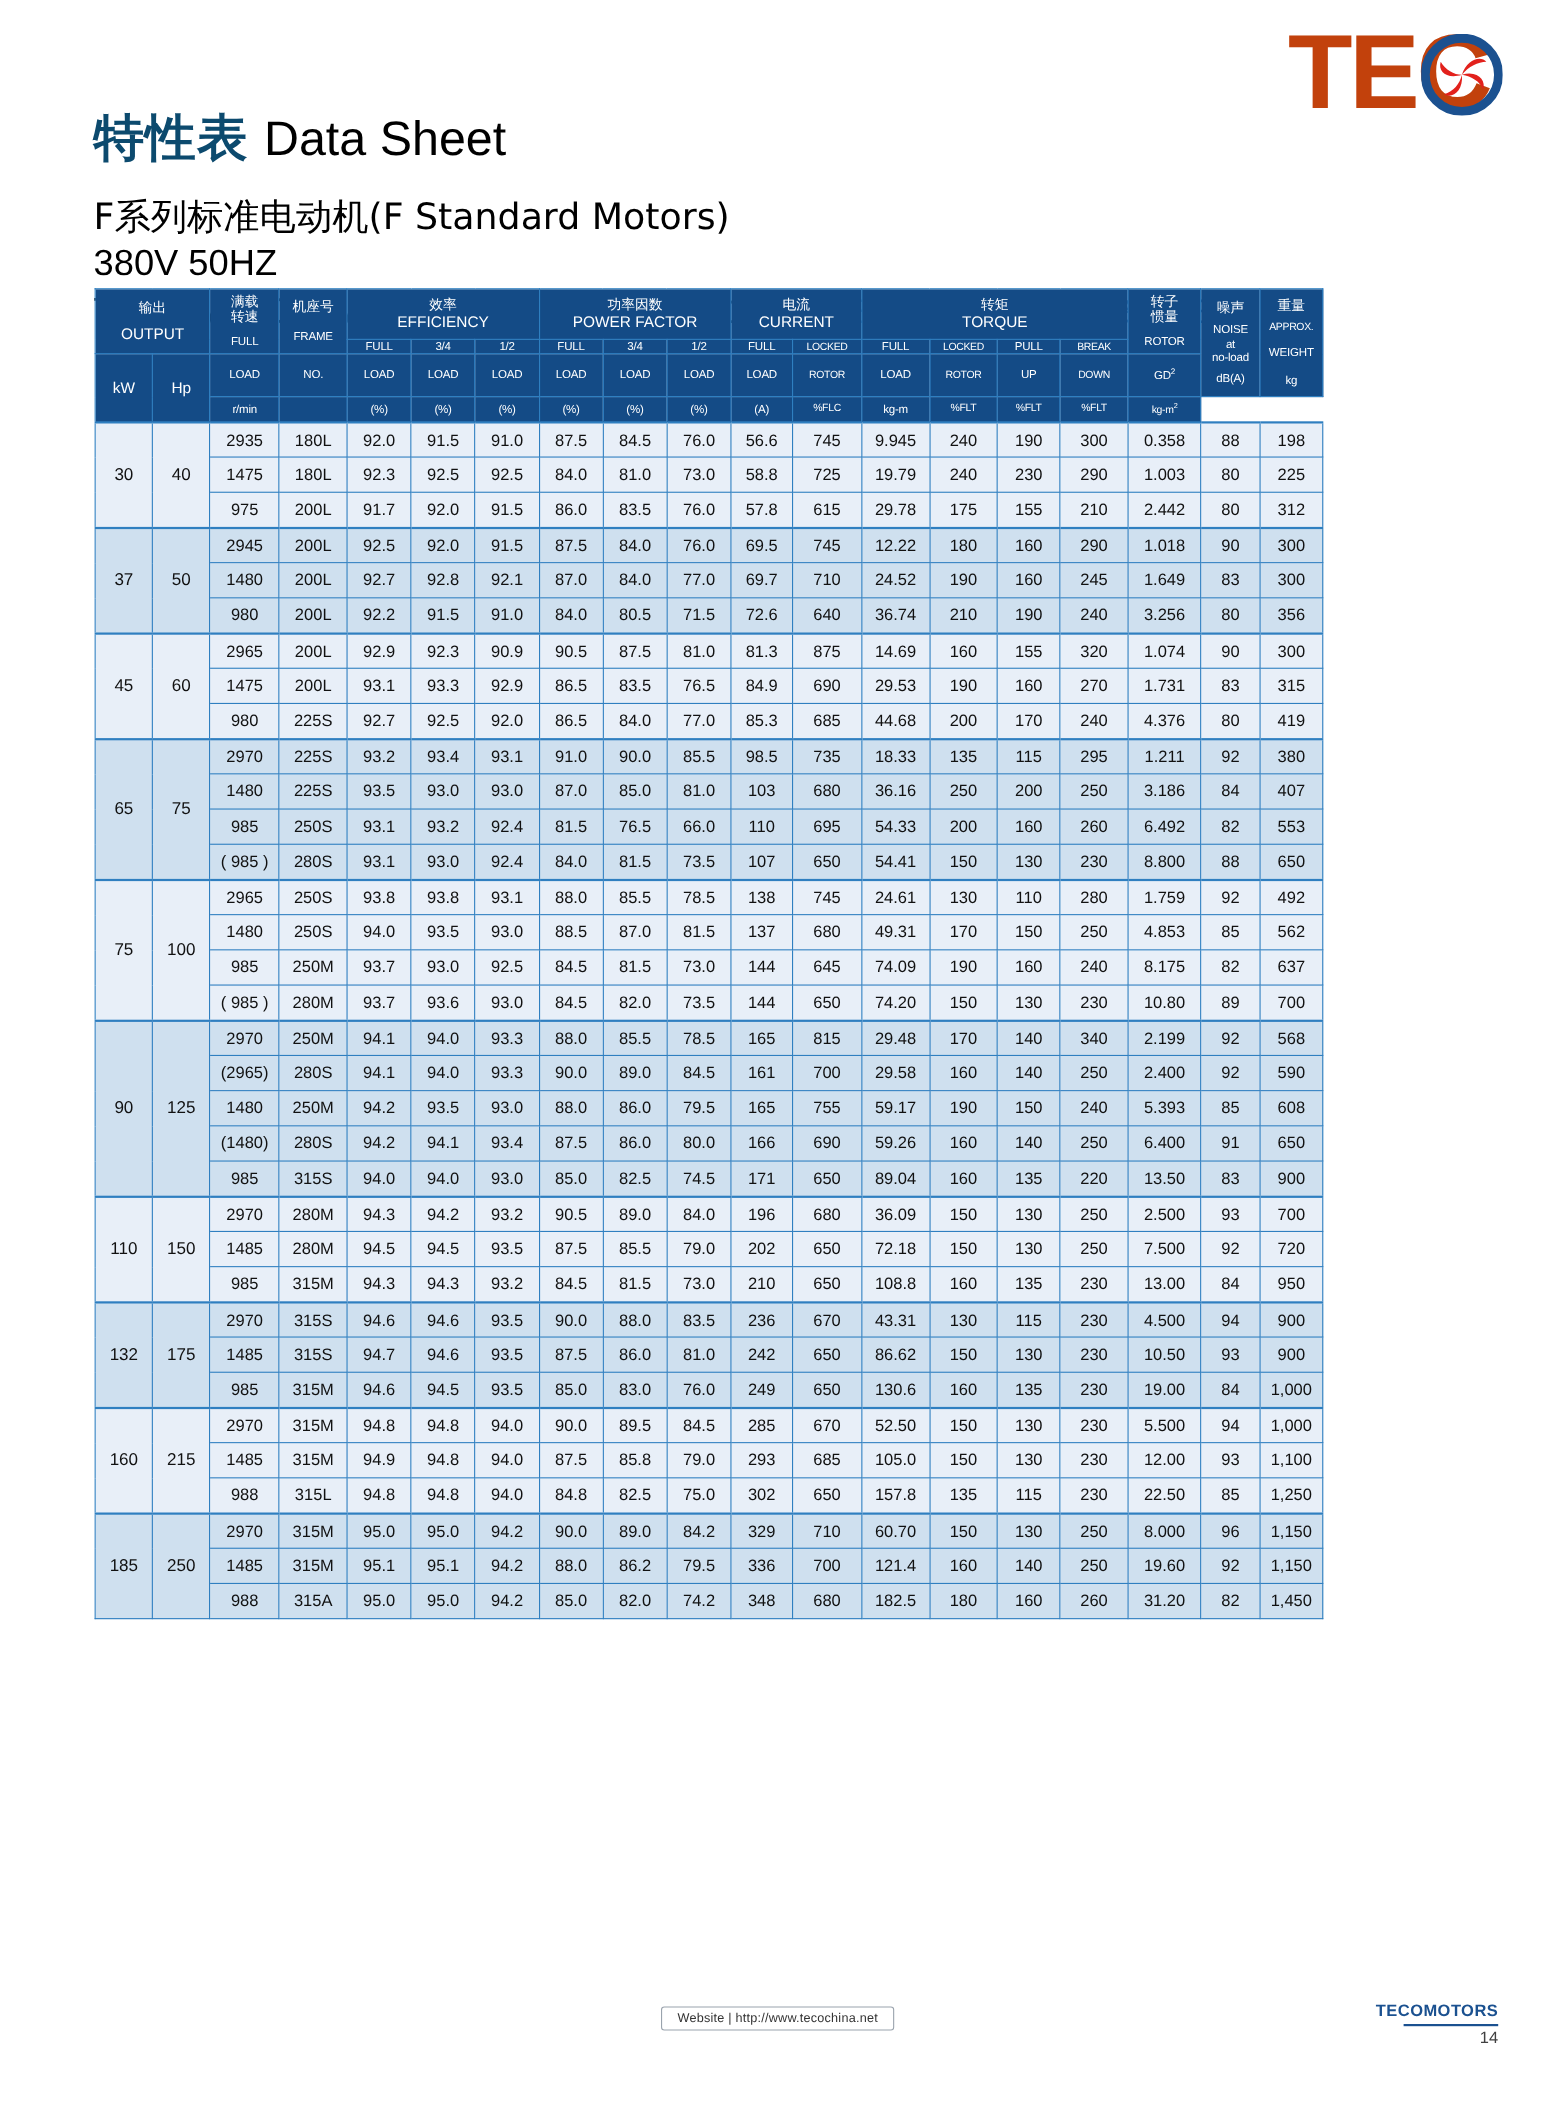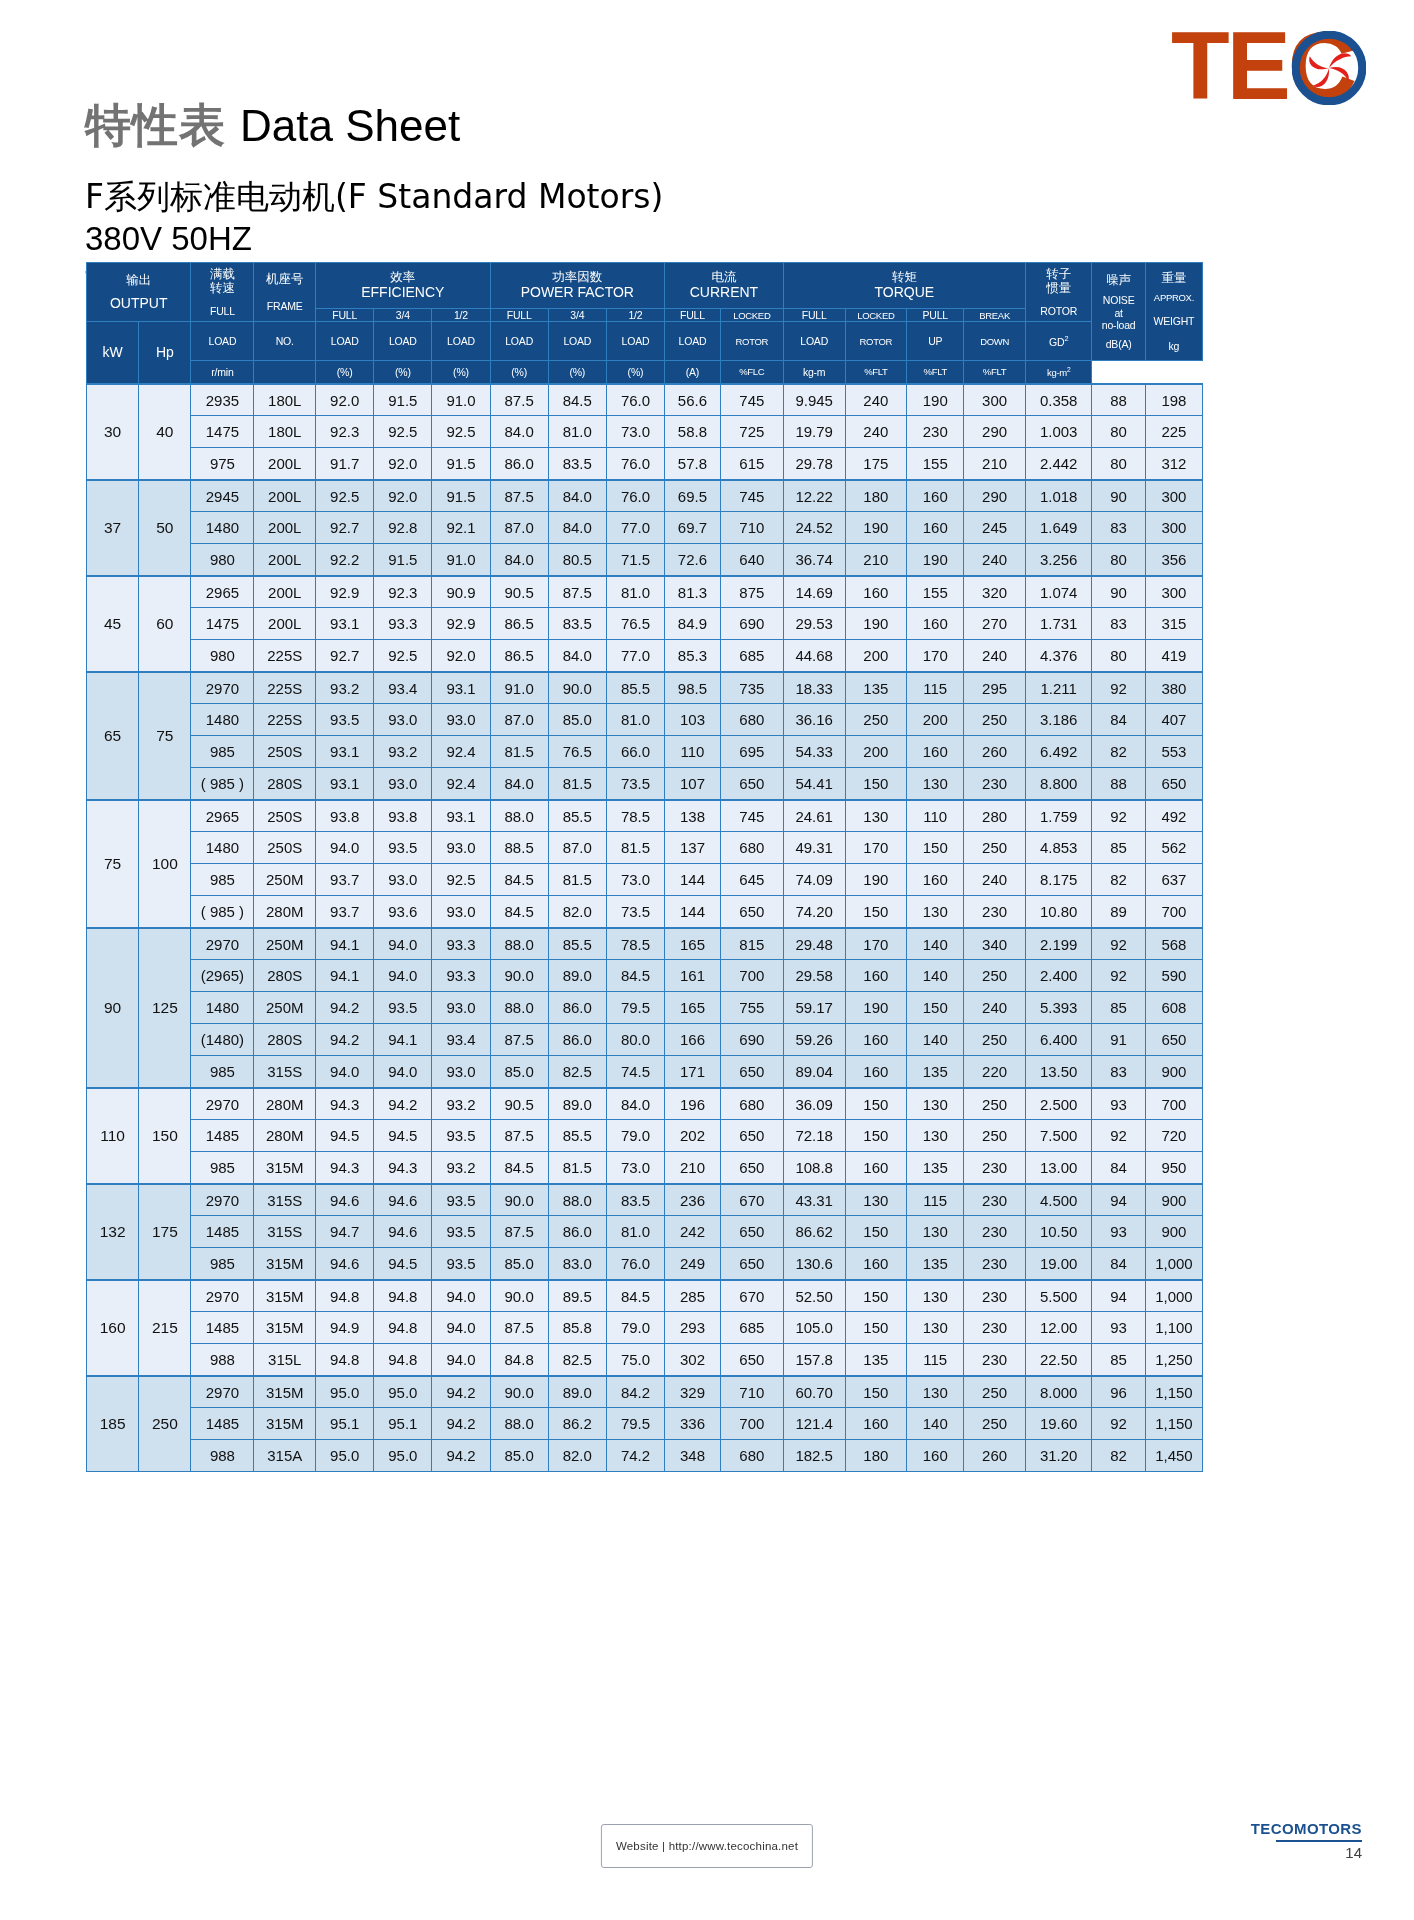--- a/index.html
+++ b/index.html
@@ -27,21 +27,21 @@
     line-height:1;
   }
   .logo-swirl{
     position:relative; width:74px; height:74px; margin-left:-62px; margin-top:4px;
   }
 
   
   .title-block{ position:absolute; left:85px; top:95px; width:1250px; }
   .t1{ display:flex; align-items:baseline; }
   .t1-cn{
-    font-size:46px; font-weight:bold; color:#737373;
+    font-size:46px; font-weight:bold; color:#0c4a6e;
     font-family:"DejaVu Sans", sans-serif; letter-spacing:1px;
   }
   .t1-en{ font-size:44px; margin-left:14px; letter-spacing:0px; }
 
   .t2{ margin-top:18px; display:flex; justify-content:space-between; align-items:baseline;flex-direction:column; }
   .t2-left{ font-size:33px; font-family:"DejaVu Sans", sans-serif; }
   .t2-right{ font-size:33px; letter-spacing:0px; }
 
   .t3{ margin-top:6px; display:flex; align-items:baseline; }
   .t3-left{ font-size:33px; }
@@ -82,21 +82,21 @@
 
   sup{ font-size:70%; vertical-align:super; }
 
   
   .footer{
     position:absolute; left:0; right:0; bottom:36px; height:60px;
   }
   .web-pill{
     position:absolute; left:50%; transform:translateX(-50%); top:0;
     border:1px solid #9aa3ad; border-radius:3px;
-    padding:15px 14px; font-size:11.5px; color:#333; background:#fff;
+    padding:4px 14px; font-size:11.5px; color:#333; background:#fff;
     letter-spacing:0.2px;
   }
   .brandmark{
     position:absolute; right:52px; top:-4px; text-align:right;
   }
   .bm-text{ color:#1b5190; font-size:15px; font-weight:bold; letter-spacing:0.4px; }
   .bm-rule{ height:2px; background:#1b5190; width:86px; margin:3px 0 0 auto; }
   .bm-page{ font-size:15px; color:#404040; margin-top:2px; }
 </style>
 </head>

